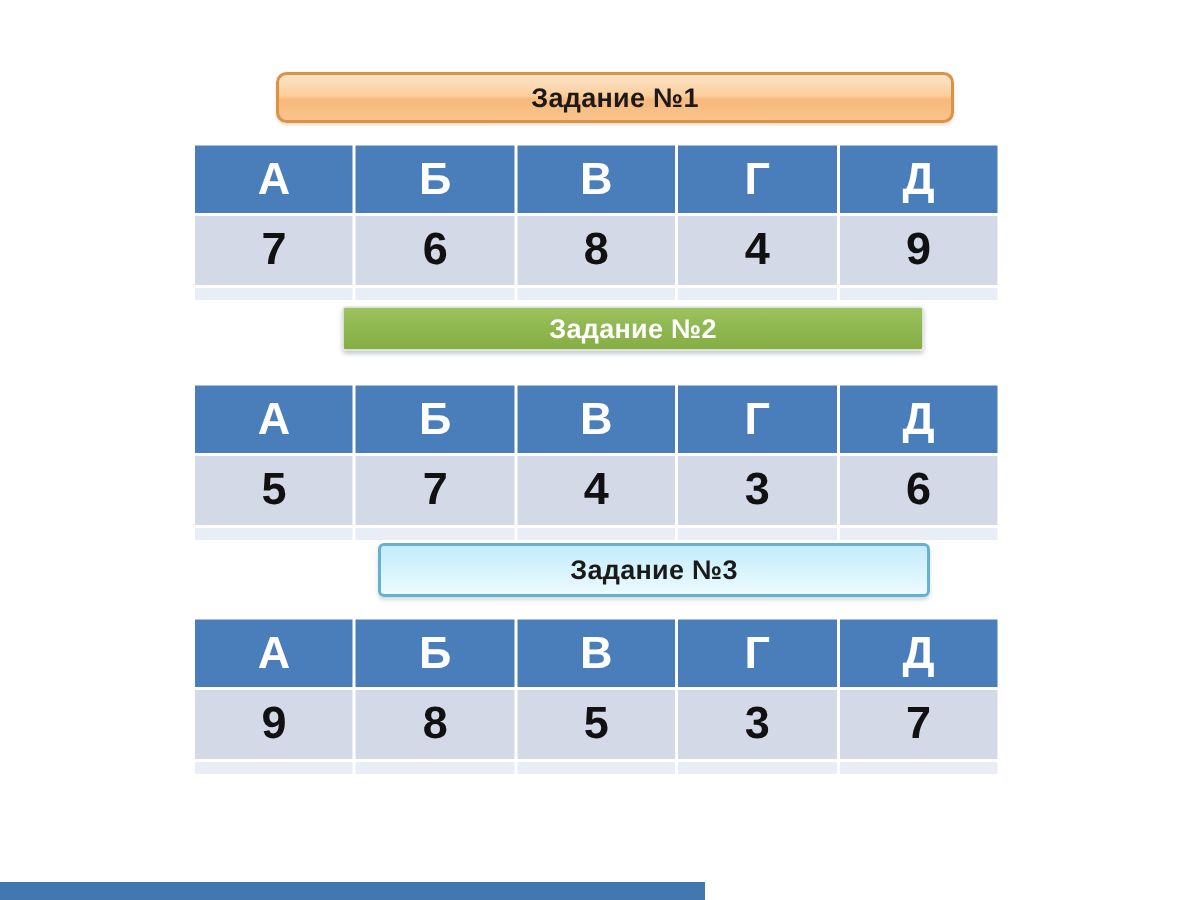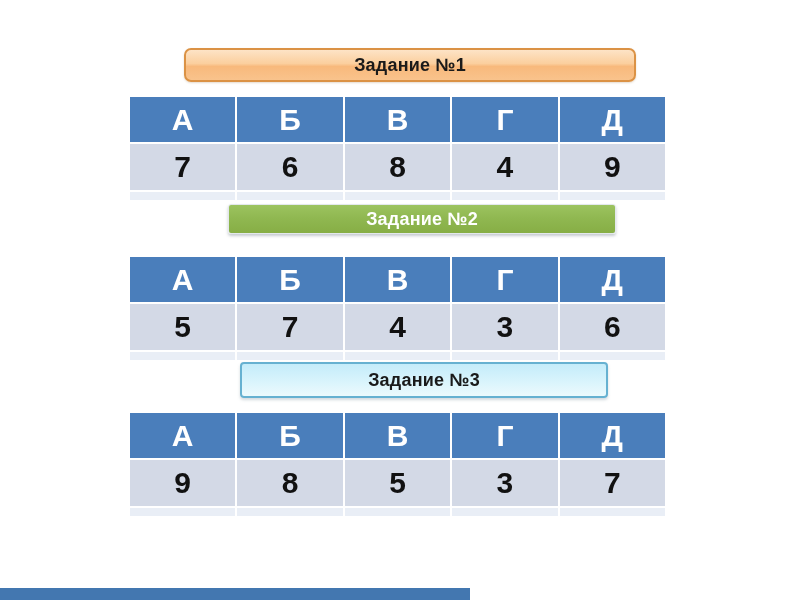--- a/index.html
+++ b/index.html
@@ -41,21 +41,21 @@
   }
   .banner-green {
     left: 228px; top: 204px; width: 388px; height: 30px;
     border: 1px solid #e3e8ec;
     border-radius: 3px;
     background: linear-gradient(#9cc35f 0%, #8fb750 50%, #87ae45 100%);
     color: #ffffff;
     box-shadow: 0 2px 3px rgba(130,140,150,0.45);
   }
   .banner-cyan {
-    left: 240px; top: 362px; width: 368px; height: 36px;
+    left: 252px; top: 362px; width: 368px; height: 36px;
     border: 2px solid #66b1d1;
     border-radius: 4px;
     background: linear-gradient(#c4ecfa 0%, #d9f4fc 55%, #ecfafd 100%);
     color: #1a1a1a;
     box-shadow: 0 2px 3px rgba(130,150,160,0.35);
   }
 
   
   .task-table {
     position: absolute;

